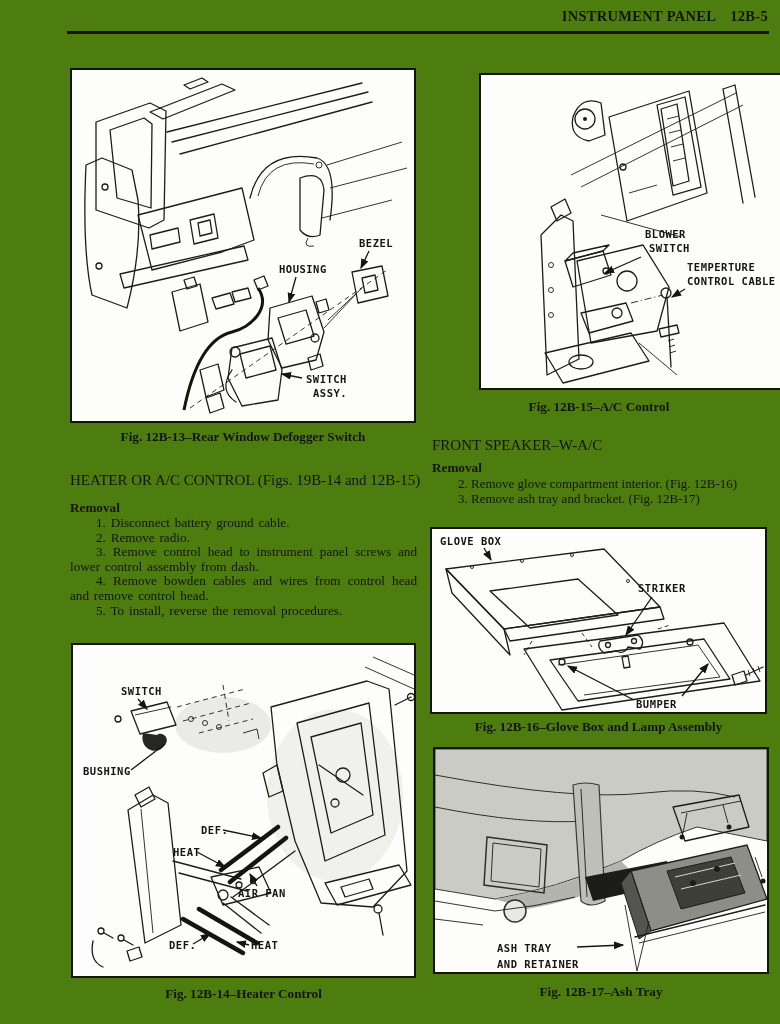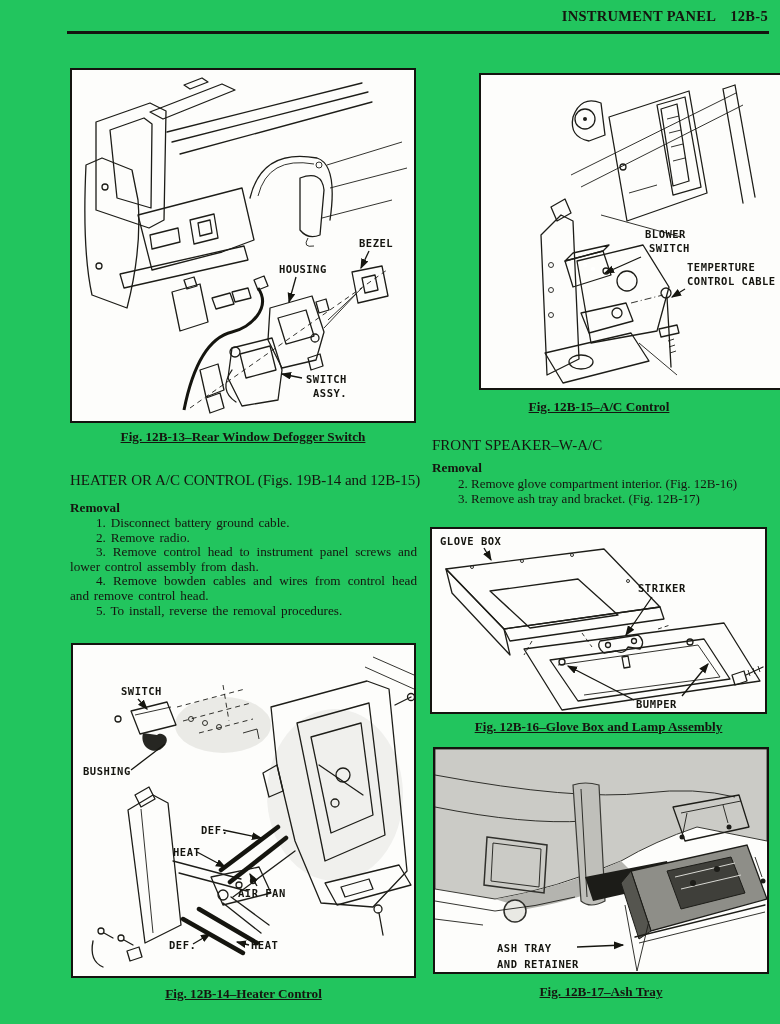--- a/index.html
+++ b/index.html
@@ -1,32 +1,32 @@
 <!DOCTYPE html>
 <html><head>
 <meta charset="utf-8">
 <style>
   html,body { margin:0; padding:0; background:#e8e8e4; }
   .page {
     position:relative; width:780px; height:1024px; margin:0 auto;
-    background:#22c55e; color:#15150f;
+    background:#4d7c0f; color:#15150f;
     font-family:"Liberation Serif", serif; overflow:hidden;
   }
   .hdr {
     position:absolute; top:8px; right:12px;
     font-weight:bold; font-size:14.5px; letter-spacing:.3px; white-space:nowrap;
   }
   .hdr .pn { margin-left:14px; }
   .rule { position:absolute; left:67px; width:702px; top:31px; height:2.5px; background:#14140f; }
   .figbox {
     position:absolute; border:2px solid #14140f; background:#fdfdfb; box-sizing:border-box;
   }
   .figbox svg { display:block; width:100%; height:100%; }
   .caption {
-    position:absolute; text-align:center; font-weight:bold; font-size:13.2px; white-space:nowrap;text-decoration:underline;
+    position:absolute; text-align:center; font-weight:bold; font-size:13.2px; white-space:nowrap;
   }
   .heading { position:absolute; font-weight:normal; font-size:15px; white-space:nowrap; }
   .subhead { position:absolute; font-weight:bold; font-size:13.2px; }
   .steps { position:absolute; font-size:13.2px; line-height:14.6px; }
   .steps p { margin:0; text-indent:26px; }
   .steps--justify p { text-align:justify; word-spacing:1.5px; }
   .steps--nowrap p { white-space:nowrap; font-size:13px; }
   
   .flab {
     font-family:"DejaVu Sans Mono", monospace; font-weight:bold;

